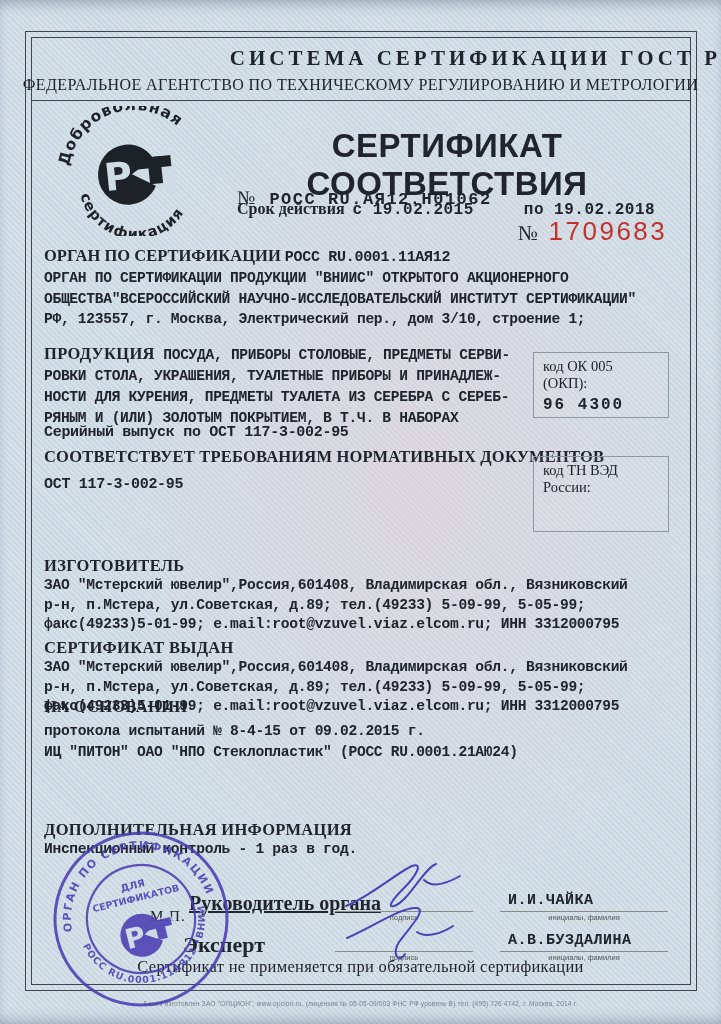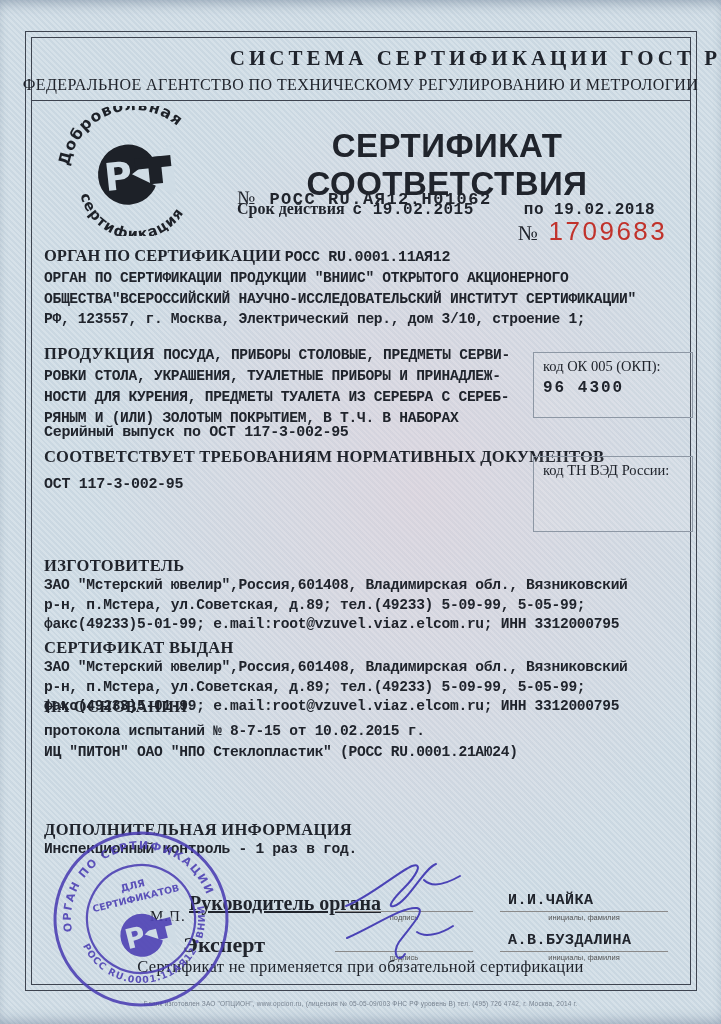--- a/index.html
+++ b/index.html
@@ -46,21 +46,21 @@
   .org-head{left:44px;top:246px;font-size:16.5px;font-weight:bold;}
   .org-head .mono{font-size:15px;font-weight:bold;}
   .block{font-size:14.6px;line-height:20.5px;}
   .org-lines{left:44px;top:268px;width:620px;}
   .product{left:44px;top:343px;width:490px;line-height:21px;}
   .product .lbl{font-size:16.5px;font-weight:bold;font-family:"Liberation Serif",serif;letter-spacing:.3px;}
   .serial{left:44px;top:424px;font-size:15px;}
   .conforms{left:44px;top:447px;font-size:16.5px;font-weight:bold;letter-spacing:.2px;}
   .normdoc{left:44px;top:476px;font-size:15px;}
 
-  .codebox{left:533px;width:160px;border:1px solid #8d97a4;padding:5px 9px;background:rgba(255,255,255,.06);}
+  .codebox{left:533px;width:136px;border:1px solid #8d97a4;padding:5px 9px;background:rgba(255,255,255,.06);}
   .codebox .cap{font-size:14.5px;}
   .codebox .val{font-size:16px;letter-spacing:2px;margin-top:4px;}
   .box-okp{top:352px;height:66px;}
   .box-tnved{top:456px;height:76px;}
 
   .sec-label{font-size:16.5px;font-weight:bold;letter-spacing:.3px;}
   .man-label{left:44px;top:556px;}
   .man-lines{left:44px;top:576px;width:630px;line-height:19.5px;font-size:14.6px;}
   .iss-label{left:44px;top:638px;}
   .iss-lines{left:44px;top:658px;width:630px;line-height:19.5px;font-size:14.6px;}
@@ -198,21 +198,21 @@
 
   <div class="abs serif sec-label iss-label">СЕРТИФИКАТ ВЫДАН</div>
   <div class="abs mono iss-lines">
     <div>ЗАО "Мстерский ювелир",Россия,601408, Владимирская обл., Вязниковский</div>
     <div>р-н, п.Мстера, ул.Советская, д.89; тел.(49233) 5-09-99, 5-05-99;</div>
     <div>факс(49233)5-01-99; e.mail:root@vzuvel.viaz.elcom.ru; ИНН 3312000795</div>
   </div>
 
   <div class="abs serif sec-label basis-label">НА ОСНОВАНИИ</div>
   <div class="abs mono basis-lines">
-    <div>протокола испытаний № 8-7-15 от 10.02.2015 г.</div>
+    <div>протокола испытаний № 8-4-15 от 09.02.2015 г.</div>
     <div>ИЦ "ПИТОН" ОАО "НПО Стеклопластик" (РОСС RU.0001.21АЮ24)</div>
   </div>
 
   <div class="abs serif sec-label add-label">ДОПОЛНИТЕЛЬНАЯ ИНФОРМАЦИЯ</div>
   <div class="abs mono add-text">Инспекционный контроль - 1 раз в год.</div>
 
   <div class="abs serif mp">М.П.</div>
 
   <svg class="abs stamp" width="182" height="182" viewBox="0 0 182 182">
     <defs>

